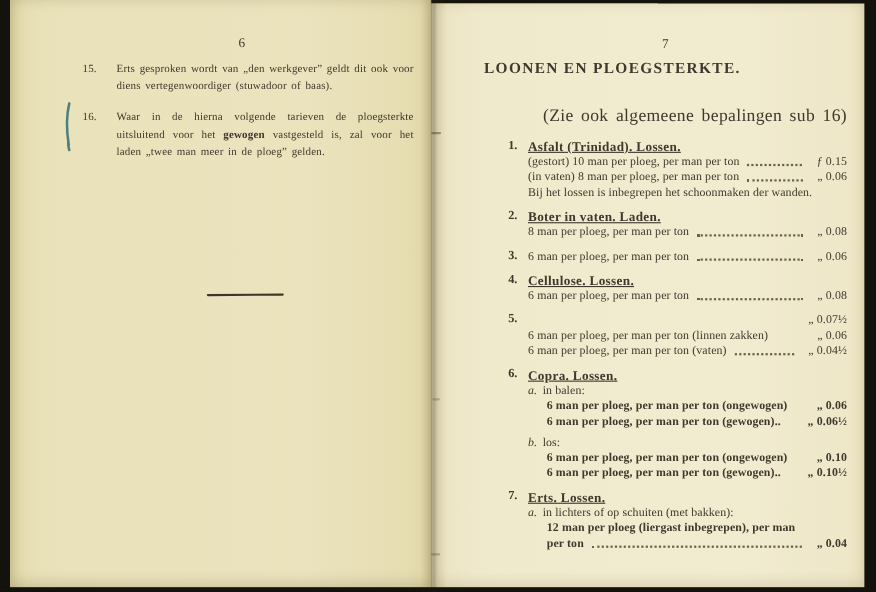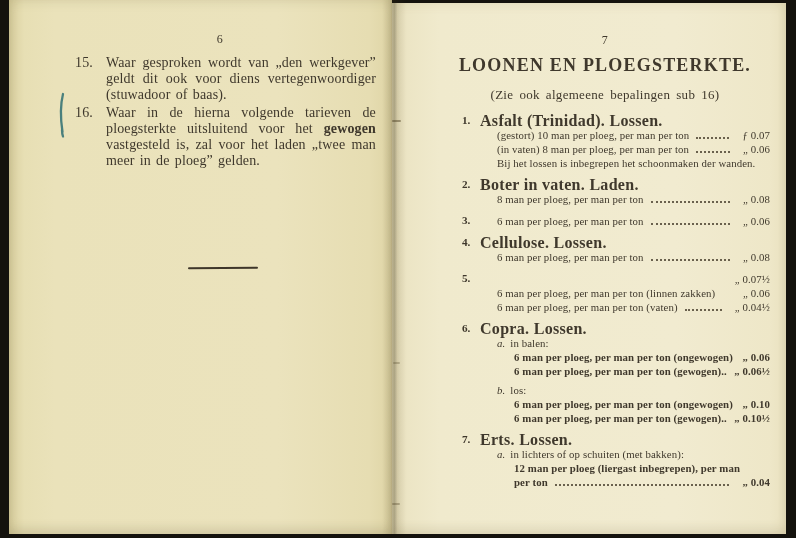--- a/index.html
+++ b/index.html
@@ -29,77 +29,77 @@
   .edge-left{left:0;top:0;width:9px;height:538px;}
   .edge-right{left:786px;top:0;width:10px;height:538px;}
   .edge-bottom{left:0;top:534px;width:796px;height:4px;}
   .edge-top{left:598px;top:0;width:198px;height:3px;}
   .stitch{position:absolute;background:rgba(70,58,28,.45);z-index:7;border-radius:1px;}
 
   
   .pageno{font-size:12px;text-align:center;letter-spacing:.5px;}
   .page-left .pageno{margin-top:32px;width:318px;margin-left:52px;}
   .clauses{margin:8px 16px 0 66px;}
-  .clause{position:relative;padding-left:31px;font-size:14px;line-height:16px;text-align:justify;letter-spacing:.15px;word-spacing:1.5px;}
-  .clause + .clause{margin-top:2px;}
+  .clause{position:relative;padding-left:31px;font-size:10px;line-height:16px;text-align:justify;letter-spacing:.15px;word-spacing:1.5px;}
+  .clause + .clause{margin-top:12px;}
   .cnum{position:absolute;left:0;top:0;}
   .rule-sep{
     position:absolute;left:179px;top:267px;width:70px;height:2px;
     background:#3e362a;transform:rotate(-.4deg);border-radius:1px;
   }
   .pen-mark{position:absolute;left:46px;top:92px;z-index:4;}
 
   
   .page-right .pageno{margin-top:30px;width:330px;margin-left:48px;}
-  .rtitle{margin-top:7px;text-align:center;font-weight:bold;font-size:18px;letter-spacing:1.2px;width:330px;margin-left:48px;}
-  .rsub{margin-top:11px;text-align:center;font-size:13px;letter-spacing:.3px;word-spacing:2.5px;width:330px;margin-left:48px;}
+  .rtitle{margin-top:7px;text-align:left;font-weight:bold;font-size:14px;letter-spacing:1.2px;width:330px;margin-left:48px;}
+  .rsub{margin-top:26px;text-align:right;font-size:16px;letter-spacing:.3px;word-spacing:2.5px;width:330px;margin-left:48px;}
   .entries{margin:11px 16px 0 70px;}
   .entry{position:relative;padding-left:18px;}
   .entry + .entry{margin-top:8px;}
-  .entry-head{font-weight:bold;font-size:16px;line-height:14px;letter-spacing:.3px;}
+  .entry-head{font-weight:bold;font-size:12px;line-height:14px;letter-spacing:.3px;text-decoration:underline;}
   .enum{position:absolute;left:0;top:0;font-weight:bold;font-size:11.2px;}
-  .row{display:flex;align-items:flex-end;font-size:10.8px;line-height:14px;letter-spacing:.1px;margin-left:17px;}
+  .row{display:flex;align-items:flex-end;font-size:10.8px;line-height:14px;letter-spacing:.1px;}
   .row.ind{padding-left:17px;font-weight:bold;}
   .row.gap{margin-top:5px;}
   .subletter{font-style:italic;margin-right:5px;}
   .rtext{flex:0 1 auto;}
   .leader{
     flex:1 1 12px;min-width:10px;height:1px;align-self:flex-end;
     margin:0 7px 3px 7px;
     border-bottom:2px dotted rgba(72,62,45,.8);
   }
   .price{margin-left:auto;white-space:nowrap;padding-left:6px;}
 </style>
 </head>
 <body>
 
 <div class="page page-left">
   <div class="pageno">6</div>
   <div class="clauses">
-      <div class="clause"><span class="cnum">15.</span><span class="ctext">Waar gesproken wordt van „den werkgever” geldt dit ook voor diens vertegenwoordiger (stuwadoor of baas).</span></div>
+      <div class="clause"><span class="cnum">15.</span><span class="ctext">Erts gesproken wordt van „den werkgever” geldt dit ook voor diens vertegenwoordiger (stuwadoor of baas).</span></div>
       <div class="clause"><span class="cnum">16.</span><span class="ctext">Waar in de hierna volgende tarieven de ploegsterkte uitsluitend voor het <b>gewogen</b> vastgesteld is, zal voor het laden „twee man meer in de ploeg” gelden.</span></div>
     </div>
   <div class="rule-sep"></div>
   <svg class="pen-mark" width="14" height="46" viewBox="0 0 14 46">
     <path d="M8,2 C5.5,12 5,24 7.5,40 M7,38 C7,41 7.5,43 8,44.5" fill="none" stroke="#2e6e72" stroke-width="2.3" stroke-linecap="round" opacity="0.85"></path>
   </svg>
 </div>
 
 <div class="page page-right">
   <div class="pageno">7</div>
   <div class="rtitle">LOONEN EN PLOEGSTERKTE.</div>
   <div class="rsub">(Zie ook algemeene bepalingen sub 16)</div>
   <div class="entries">
       <div class="entry">
         <span class="enum">1.</span>
         <div class="entry-head">Asfalt (Trinidad). Lossen.</div>
         <div class="row">
           <span class="rtext">(gestort) 10 man per ploeg, per man per ton</span>
           <span class="leader"></span>
-          <span class="price">ƒ 0.07</span>
+          <span class="price">ƒ 0.15</span>
         </div>
         <div class="row">
           <span class="rtext">(in vaten) 8 man per ploeg, per man per ton</span>
           <span class="leader"></span>
           <span class="price">„ 0.06</span>
         </div>
         <div class="row">
           <span class="rtext">Bij het lossen is inbegrepen het schoonmaken der wanden.</span>
         </div>
       </div>

